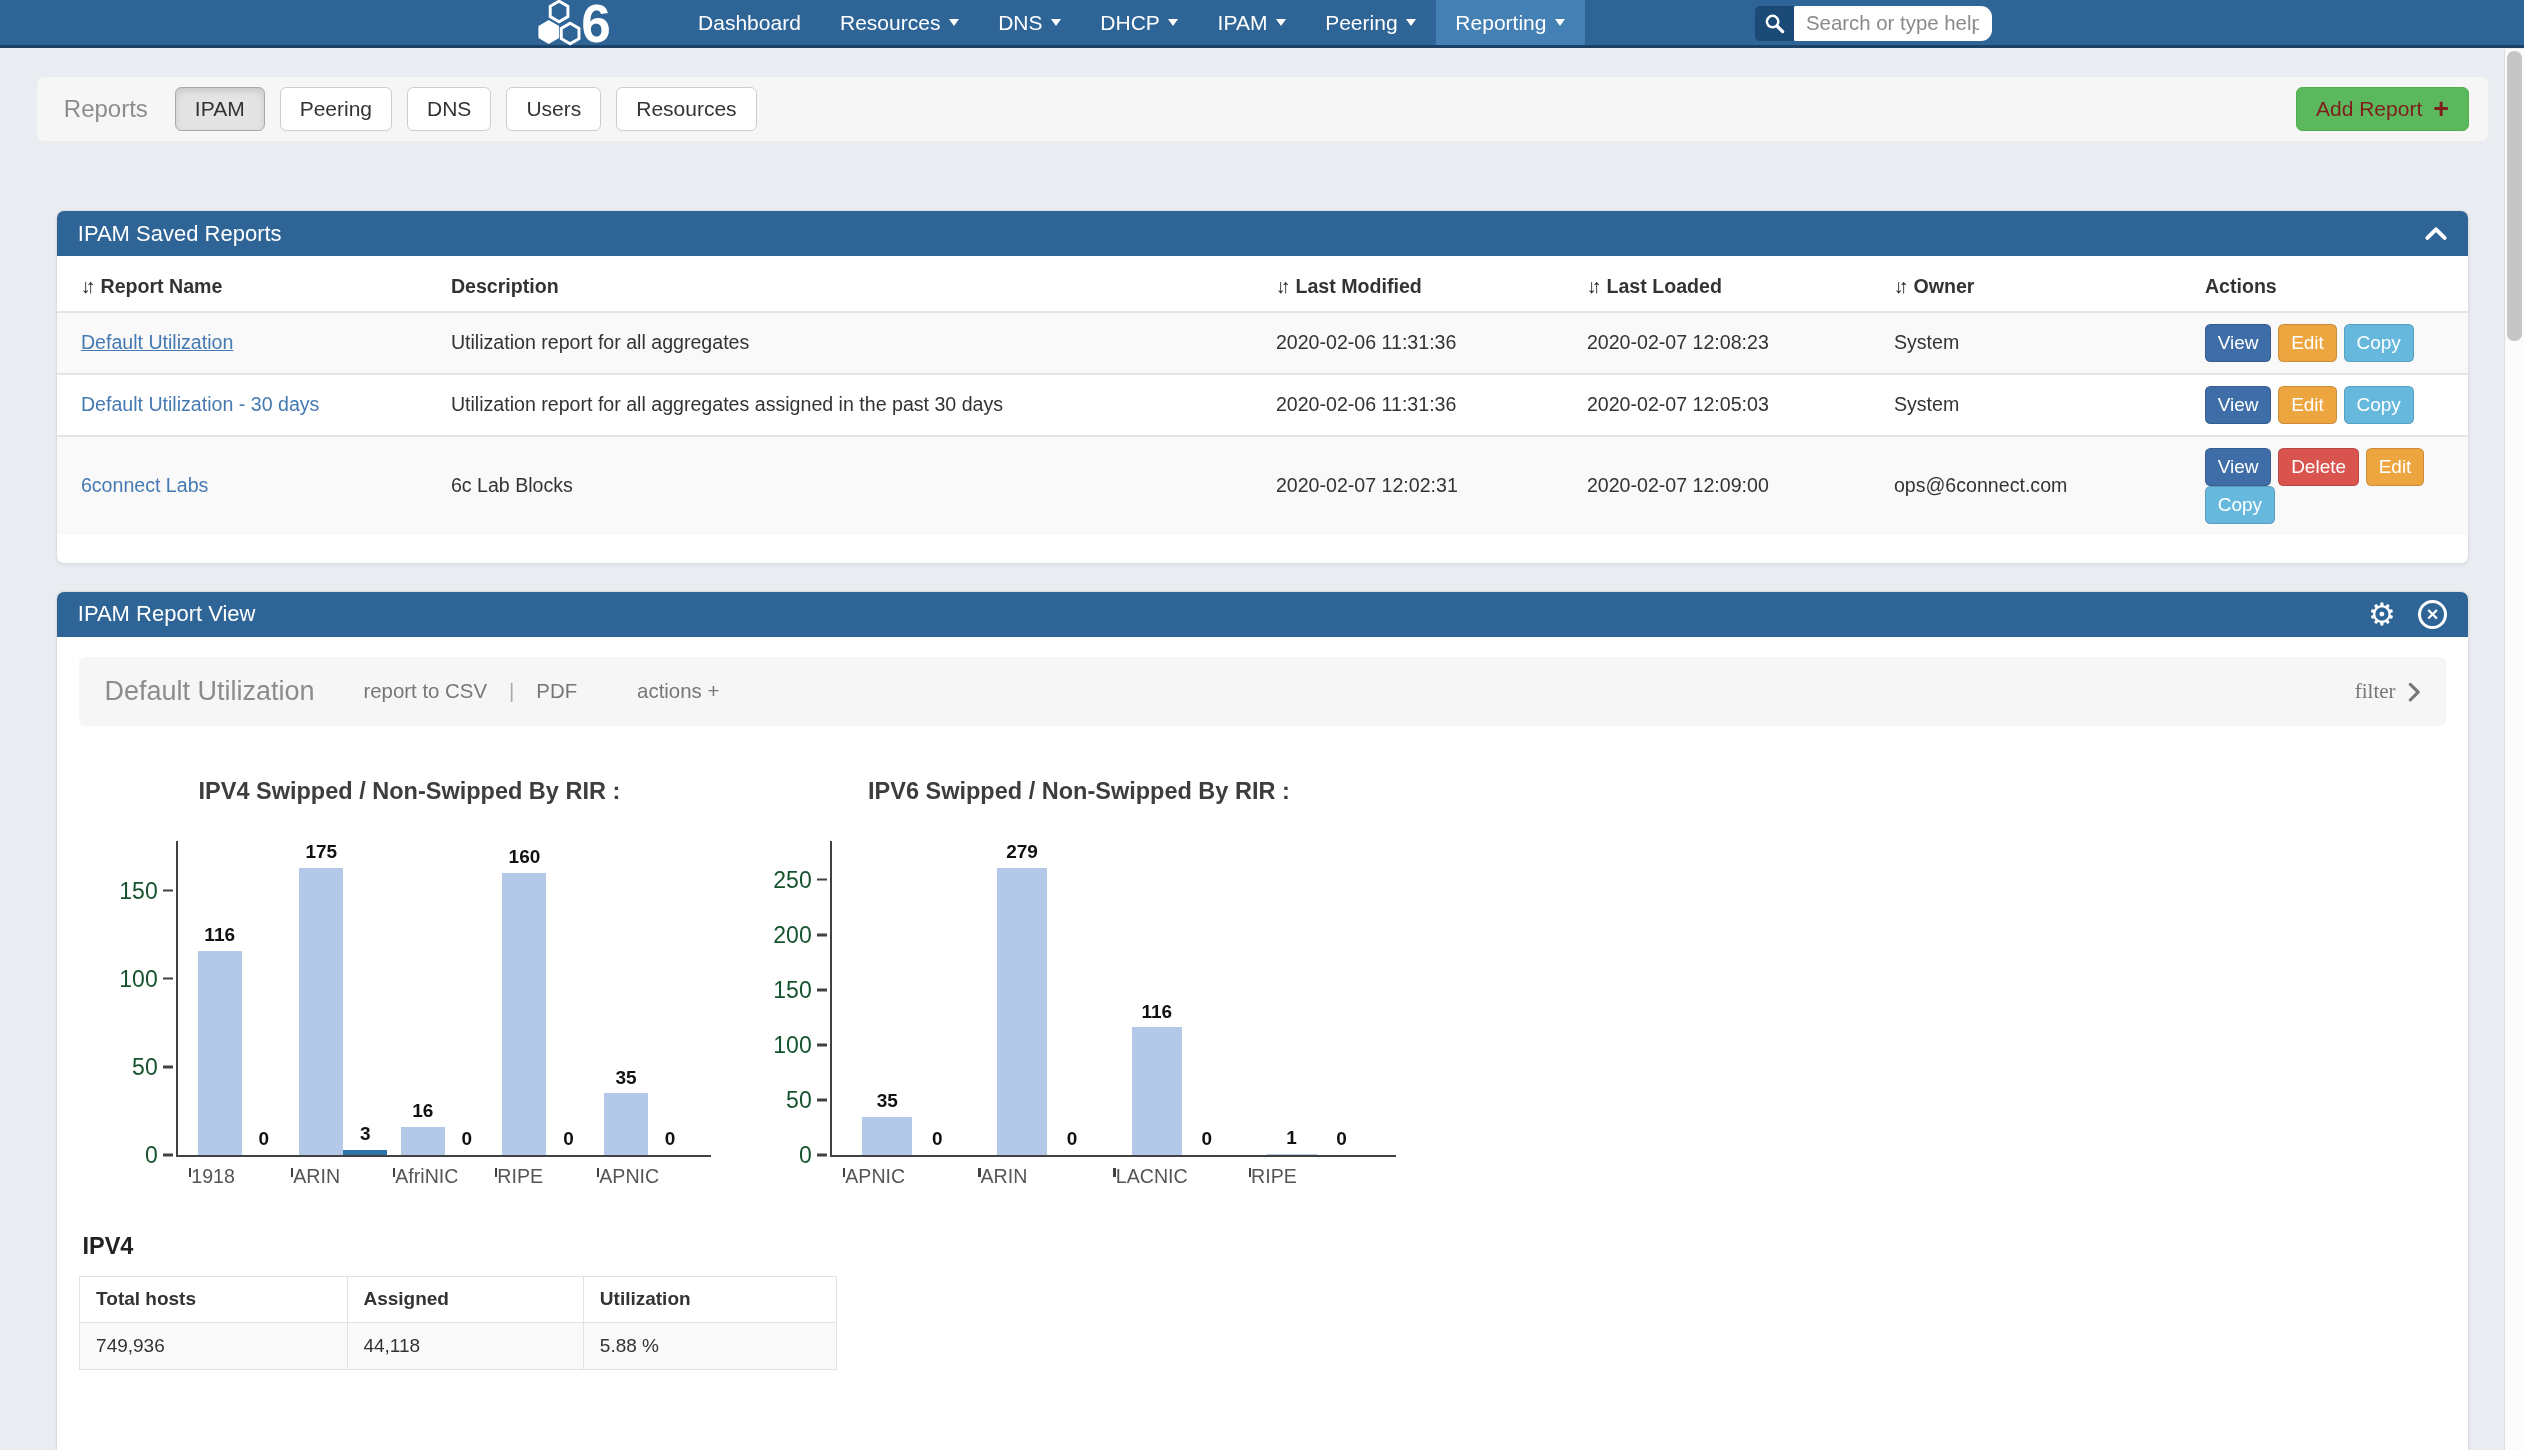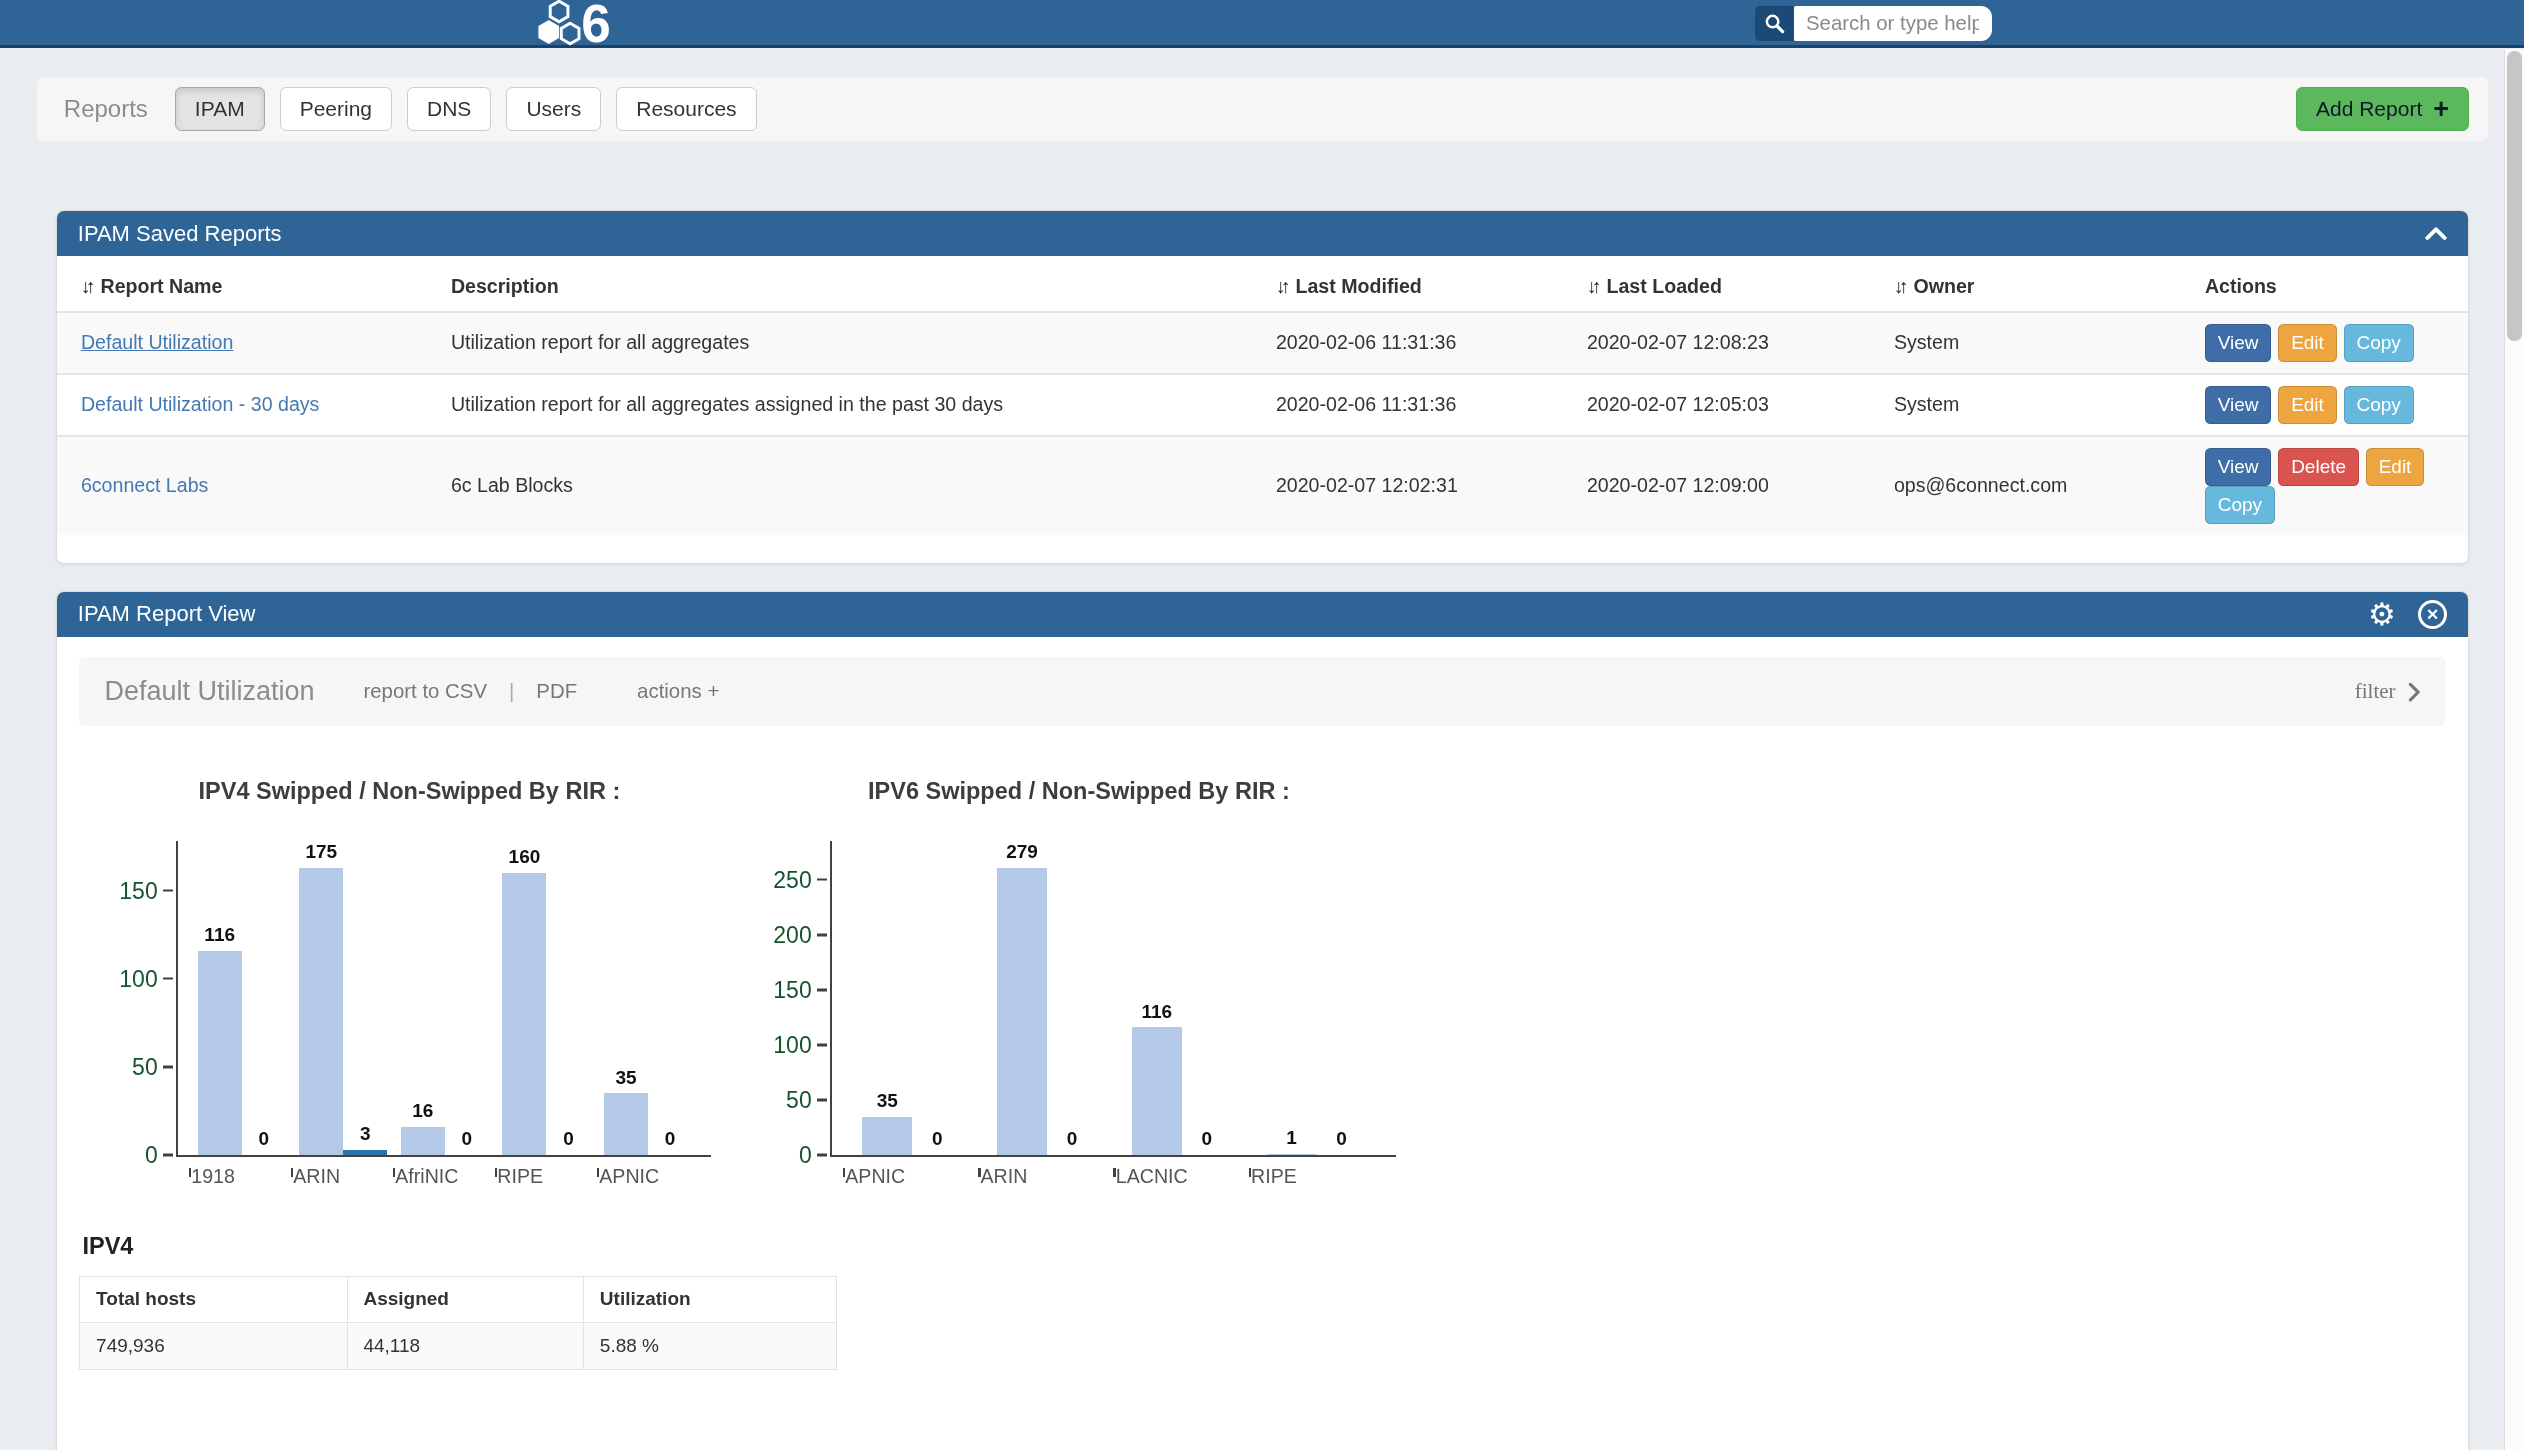--- a/index.html
+++ b/index.html
@@ -19,21 +19,21 @@
   .nav-search{position:absolute;right:0;top:5.5px;display:flex;align-items:center;height:35px;}
   .search-icon-box{width:39px;height:35px;background:#1b4a77;border-radius:4.7px 0 0 4.7px;display:flex;align-items:center;justify-content:center;cursor:pointer;}
   .nav-search input{width:198px;height:35px;border:none;border-radius:1.6px 11px 11px 1.6px;padding:0 12.5px;font-size:20.4px;font-family:inherit;color:#333;background:#fff;outline:none;box-sizing:border-box;}
   .nav-search input::placeholder{color:#8a8a8a;}
   
   .content{padding:0 36px;}
   .reports-bar{background:#f6f6f6;border:0.8px solid #ececec;border-radius:7.8px;display:flex;align-items:center;padding:0 19px;height:66px;box-sizing:border-box;margin-top:28px;}
   .reports-title{font-size:24px;color:#8c8c8c;margin:0 27px 0 7.8px;}
   .tab{font-size:21px;color:#333;background:#fff;border:1.6px solid #ccc;border-radius:6.3px;padding:8.6px 19px;margin-right:15px;font-family:inherit;cursor:pointer;}
   .tab.active{background:#e4e4e4;border-color:#a8a8a8;box-shadow:inset 0 3.1px 7.8px rgba(0,0,0,.13);}
-  .add-report{margin-left:auto;background:#5cb85c;border:1.6px solid #4cae4c;color:#0f172a;font-size:21px;border-radius:6.3px;padding:8.6px 19px;display:flex;align-items:center;gap:11px;font-family:inherit;cursor:pointer;}
+  .add-report{margin-left:auto;background:#5cb85c;border:1.6px solid #4cae4c;color:#7f1d1d;font-size:21px;border-radius:6.3px;padding:8.6px 19px;display:flex;align-items:center;gap:11px;font-family:inherit;cursor:pointer;}
   .add-report .plus{font-weight:bold;font-size:27px;line-height:19px;}
   
   .panel{background:#fff;border:0.8px solid #ddd;border-radius:7.8px;margin:0 20.4px;box-shadow:0 1.6px 3.9px rgba(0,0,0,.05);}
   .saved-panel{margin-top:68px;}
   .view-panel{margin-top:27.4px;padding-bottom:125px;}
   .panel-header{background:#2e6496;color:#fff;font-size:22px;border-radius:7px 7px 0 0;padding:0 20.4px;height:45px;display:flex;align-items:center;justify-content:space-between;}
   .header-icons{display:flex;align-items:center;gap:22px;}
   .gear{font-size:31px;line-height:1;cursor:pointer;}
   .close-circle{width:23.5px;height:23.5px;border:3.1px solid #fff;border-radius:50%;display:flex;align-items:center;justify-content:center;font-size:15.7px;font-weight:bold;cursor:pointer;}
   .collapse-icon{cursor:pointer;display:flex;align-items:center;}
@@ -98,20 +98,29 @@
 <nav class="navbar">
   <div class="nav-inner">
     <span class="logo">
       <svg width="118" height="49" viewBox="0 0 160 64" style="overflow:visible;font-size:26px">
         <polygon points="34,3 46,10 46,24 34,31 22,24 22,10" fill="none" stroke="#fff" stroke-width="4"></polygon>
         <polygon points="20,31 32,38 32,52 20,59 8,52 8,38" fill="#fff" stroke="#fff" stroke-width="4"></polygon>
         <polygon points="49,33 61,40 61,54 49,61 37,54 37,40" fill="none" stroke="#fff" stroke-width="4"></polygon>
         <text x="64" y="58" font-family="Liberation Sans, sans-serif" font-size="72" font-weight="bold" fill="#fff">6</text>
       </svg>
     </span>
+    <div class="nav-items">
+        <div class="nav-item">Dashboard</div>
+        <div class="nav-item">Resources<span class="caret"></span></div>
+        <div class="nav-item">DNS<span class="caret"></span></div>
+        <div class="nav-item">DHCP<span class="caret"></span></div>
+        <div class="nav-item">IPAM<span class="caret"></span></div>
+        <div class="nav-item">Peering<span class="caret"></span></div>
+        <div class="nav-item active">Reporting<span class="caret"></span></div>
+      </div>
     <div class="nav-search">
       <span class="search-icon-box">
         <svg width="21" height="21" viewBox="0 0 22 22">
           <circle cx="9" cy="9" r="6" fill="none" stroke="#fff" stroke-width="2.6"></circle>
           <line x1="13.6" y1="13.6" x2="19.5" y2="19.5" stroke="#fff" stroke-width="3.4" stroke-linecap="round"></line>
         </svg>
       </span>
       <input type="text" placeholder="Search or type help" style="">
     </div>
   </div>

